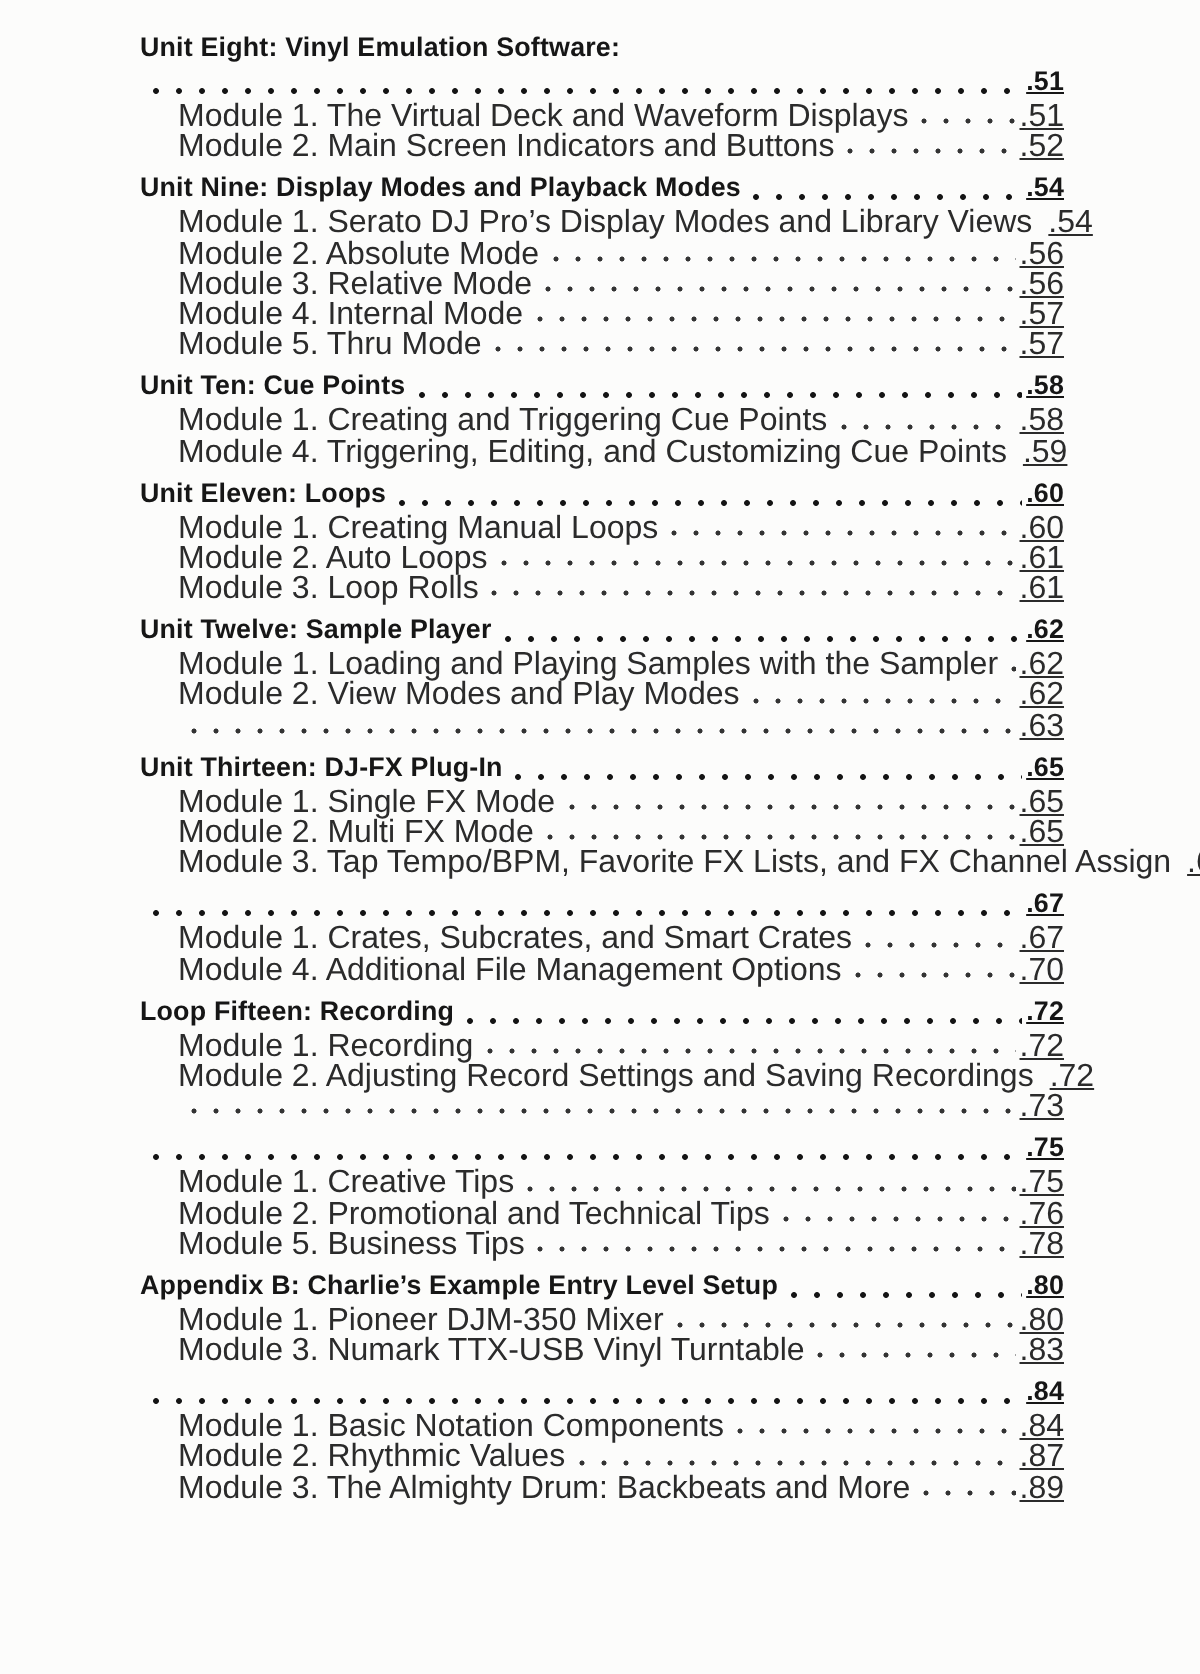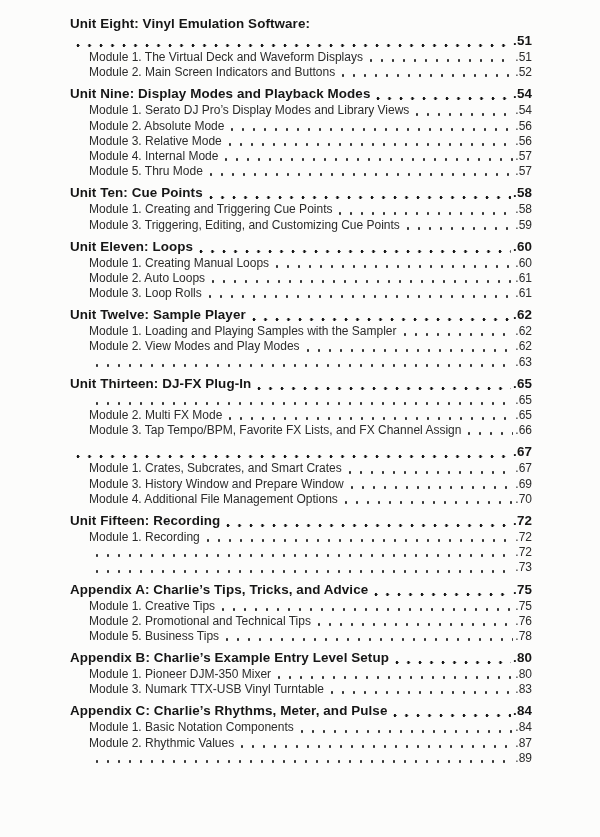--- a/index.html
+++ b/index.html
@@ -25,41 +25,41 @@
   }
   .h-row {
     height: 17px;
     font-size: 13.4px;
     font-weight: bold;
     color: #161616;
     letter-spacing: 0.1px;
   }
   .m-row {
     height: 15.2px;
-    font-size: 12px;
+    font-size: 16px;
     color: #2b2b2b;
     margin-left: 19px;
   }
   .label { white-space: nowrap; }
   .dots {
     flex: 1 1 auto;
     align-self: flex-end;
     height: 5px;
     margin: 0 2px 2px 6px;
     background-repeat: repeat-x;
   }
   .m-dots {
     background-image: radial-gradient(circle at 2px 2.5px, #333333 1.05px, rgba(0,0,0,0) 1.45px);
     background-size: 11px 5px;
   }
   .h-dots {
     background-image: radial-gradient(circle at 2px 2.5px, #141414 1.25px, rgba(0,0,0,0) 1.65px);
     background-size: 11.5px 5px;
   }
-  .pagenum { white-space: nowrap; }
+  .pagenum { white-space: nowrap; text-decoration: underline; }
 </style>
 </head>
 <body>
 
 <div class="page">
   <div class="toc">
       <div class="section">
         <div class="row h-row">
           <span class="label">Unit Eight: Vinyl Emulation Software:</span>
         </div>
@@ -115,21 +115,21 @@
           <span class="label">Unit Ten: Cue Points</span>
           <span class="dots h-dots"></span>
           <span class="pagenum">.58</span>
         </div>
         <div class="row m-row">
           <span class="label">Module 1. Creating and Triggering Cue Points</span>
           <span class="dots m-dots"></span>
           <span class="pagenum">.58</span>
         </div>
         <div class="row m-row">
-          <span class="label">Module 3. Triggering, Editing, and Customizing Cue Points</span>
+          <span class="label">Module 4. Triggering, Editing, and Customizing Cue Points</span>
           <span class="dots m-dots"></span>
           <span class="pagenum">.59</span>
         </div>
       </div>
       <div class="section">
         <div class="row h-row">
           <span class="label">Unit Eleven: Loops</span>
           <span class="dots h-dots"></span>
           <span class="pagenum">.60</span>
         </div>
@@ -170,20 +170,21 @@
           <span class="pagenum">.63</span>
         </div>
       </div>
       <div class="section">
         <div class="row h-row">
           <span class="label">Unit Thirteen: DJ-FX Plug-In</span>
           <span class="dots h-dots"></span>
           <span class="pagenum">.65</span>
         </div>
         <div class="row m-row">
+          <span class="label">Module 1. Single FX Mode</span>
           <span class="dots m-dots"></span>
           <span class="pagenum">.65</span>
         </div>
         <div class="row m-row">
           <span class="label">Module 2. Multi FX Mode</span>
           <span class="dots m-dots"></span>
           <span class="pagenum">.65</span>
         </div>
         <div class="row m-row">
           <span class="label">Module 3. Tap Tempo/BPM, Favorite FX Lists, and FX Channel Assign</span>
@@ -195,53 +196,48 @@
         <div class="row h-row">
           <span class="dots h-dots"></span>
           <span class="pagenum">.67</span>
         </div>
         <div class="row m-row">
           <span class="label">Module 1. Crates, Subcrates, and Smart Crates</span>
           <span class="dots m-dots"></span>
           <span class="pagenum">.67</span>
         </div>
         <div class="row m-row">
-          <span class="label">Module 3. History Window and Prepare Window</span>
-          <span class="dots m-dots"></span>
-          <span class="pagenum">.69</span>
-        </div>
-        <div class="row m-row">
           <span class="label">Module 4. Additional File Management Options</span>
           <span class="dots m-dots"></span>
           <span class="pagenum">.70</span>
         </div>
       </div>
       <div class="section">
         <div class="row h-row">
-          <span class="label">Unit Fifteen: Recording</span>
+          <span class="label">Loop Fifteen: Recording</span>
           <span class="dots h-dots"></span>
           <span class="pagenum">.72</span>
         </div>
         <div class="row m-row">
           <span class="label">Module 1. Recording</span>
           <span class="dots m-dots"></span>
           <span class="pagenum">.72</span>
         </div>
         <div class="row m-row">
+          <span class="label">Module 2. Adjusting Record Settings and Saving Recordings</span>
           <span class="dots m-dots"></span>
           <span class="pagenum">.72</span>
         </div>
         <div class="row m-row">
           <span class="dots m-dots"></span>
           <span class="pagenum">.73</span>
         </div>
       </div>
       <div class="section">
         <div class="row h-row">
-          <span class="label">Appendix A: Charlie’s Tips, Tricks, and Advice</span>
           <span class="dots h-dots"></span>
           <span class="pagenum">.75</span>
         </div>
         <div class="row m-row">
           <span class="label">Module 1. Creative Tips</span>
           <span class="dots m-dots"></span>
           <span class="pagenum">.75</span>
         </div>
         <div class="row m-row">
           <span class="label">Module 2. Promotional and Technical Tips</span>
@@ -266,33 +262,33 @@
           <span class="pagenum">.80</span>
         </div>
         <div class="row m-row">
           <span class="label">Module 3. Numark TTX-USB Vinyl Turntable</span>
           <span class="dots m-dots"></span>
           <span class="pagenum">.83</span>
         </div>
       </div>
       <div class="section">
         <div class="row h-row">
-          <span class="label">Appendix C: Charlie’s Rhythms, Meter, and Pulse</span>
           <span class="dots h-dots"></span>
           <span class="pagenum">.84</span>
         </div>
         <div class="row m-row">
           <span class="label">Module 1. Basic Notation Components</span>
           <span class="dots m-dots"></span>
           <span class="pagenum">.84</span>
         </div>
         <div class="row m-row">
           <span class="label">Module 2. Rhythmic Values</span>
           <span class="dots m-dots"></span>
           <span class="pagenum">.87</span>
         </div>
         <div class="row m-row">
+          <span class="label">Module 3. The Almighty Drum: Backbeats and More</span>
           <span class="dots m-dots"></span>
           <span class="pagenum">.89</span>
         </div>
       </div>
     </div>
 </div>
 
 </body></html>

